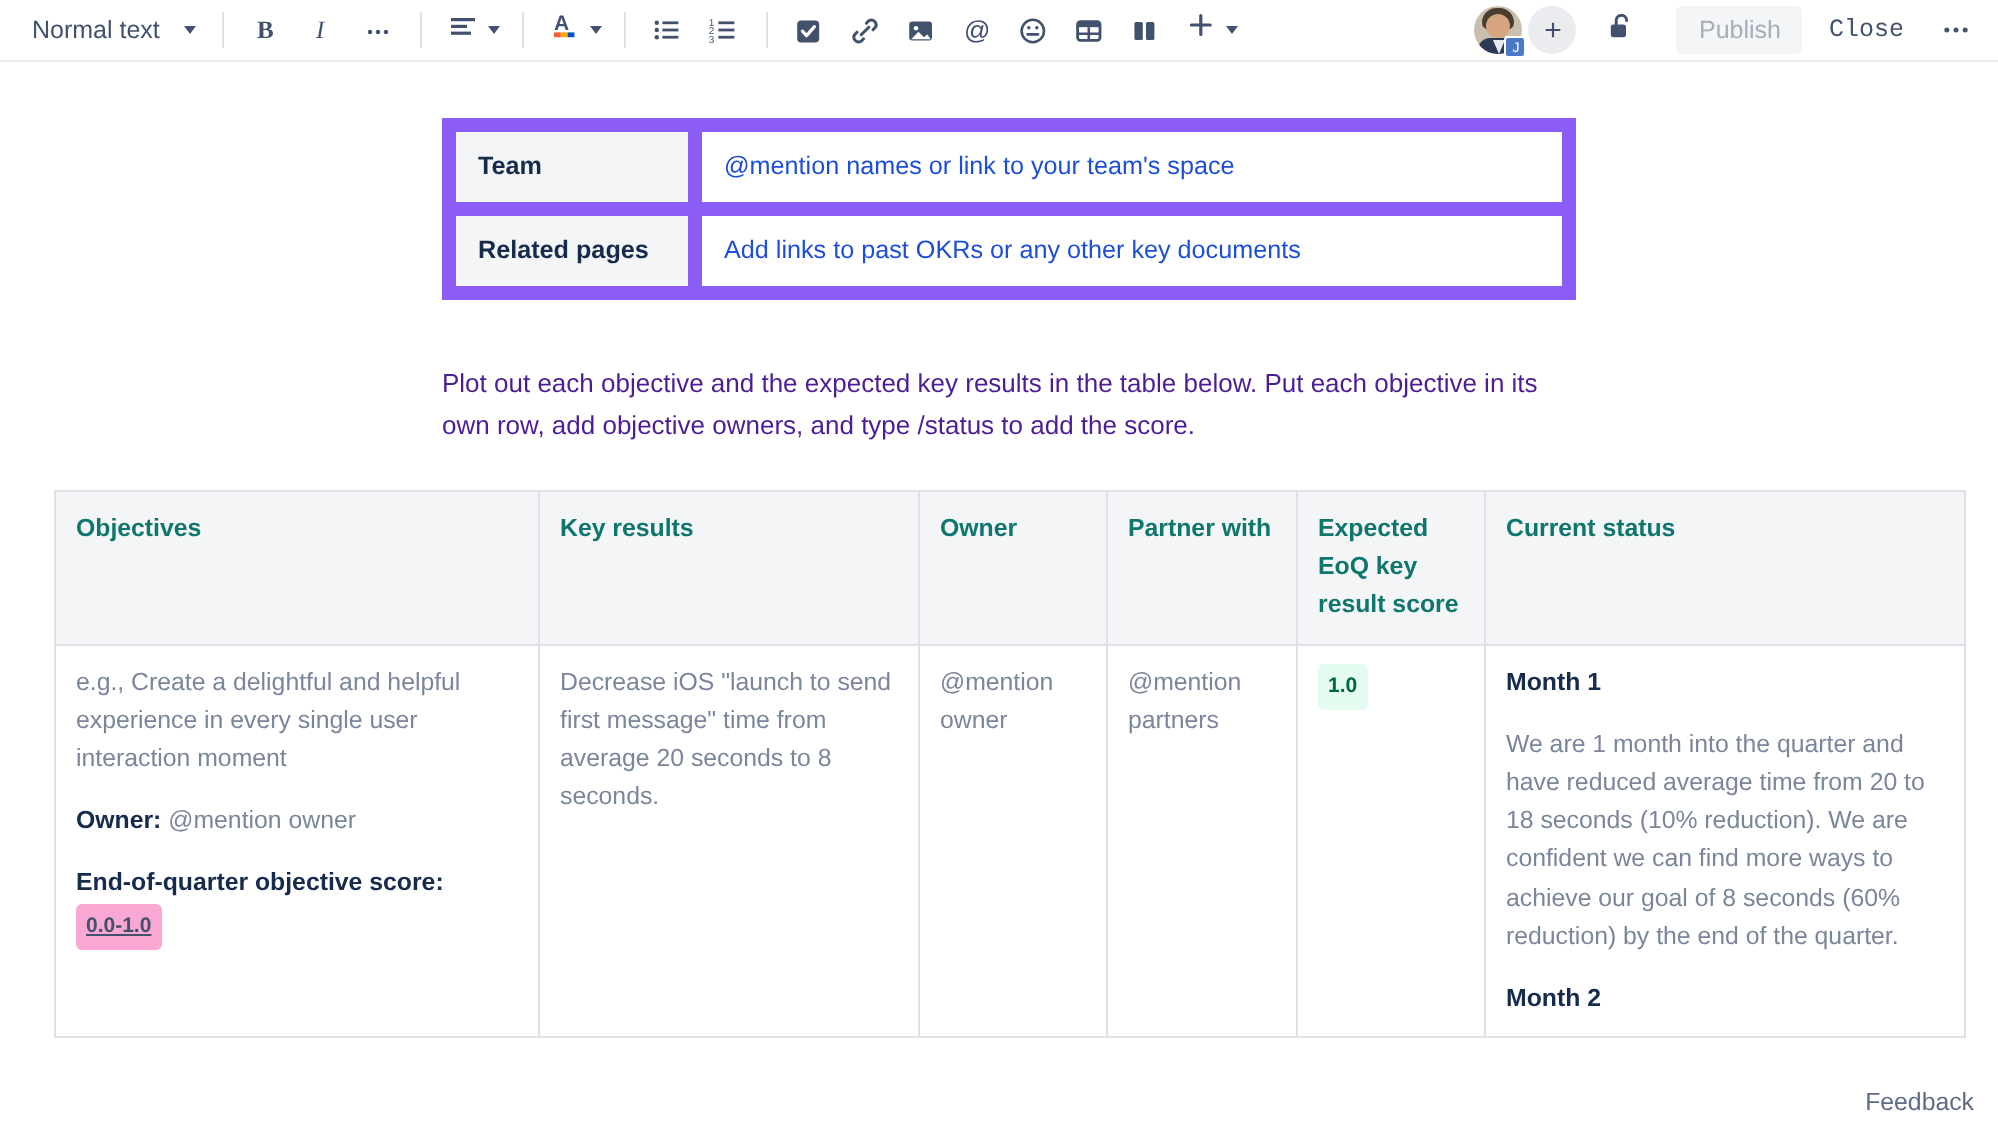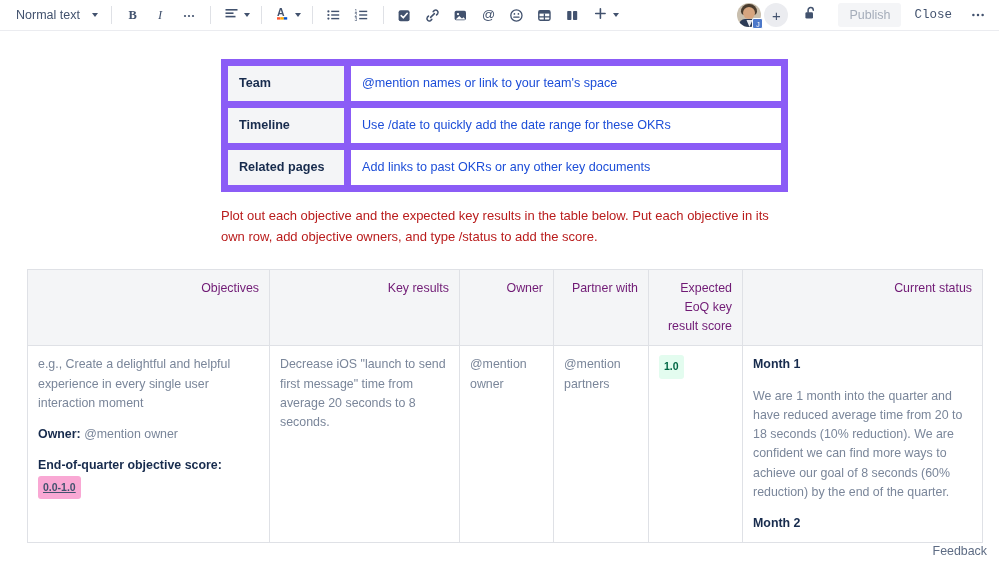--- a/index.html
+++ b/index.html
@@ -174,44 +174,43 @@
   .info-table td.lbl {
     width: 123px;
     background: #f4f5f7;
     font-weight: bold;
     color: #172b4d;
   }
   .info-table td.val { color: #1d4ed8; }
 
   .intro {
     padding-left: 221px;
-    margin-top: 13px;
+    margin-top: 31px;
     width: 790px;
     font-size: 13px;
     line-height: 1.62;
-    color: #b91c1c;
+    color: #4c1d95;
   }
 
   
   .okr-wrap { margin-top: 22px; padding: 0 17px 0 27px; }
   .okr-table { width: 955px; table-layout: fixed; }
   .okr-table th, .okr-table td {
     border: 1px solid #dfe1e6;
     vertical-align: top;
     padding: 9px 10px;
     font-size: 12.4px;
     line-height: 1.55;
     text-align: left;
   }
   .okr-table th {
     background: #f4f5f7;
-    color: #701a75;
-    font-weight: normal;
+    color: #0f766e;
+    font-weight: bold;
     height: 48px;
-    text-align: right;
   }
   .okr-table td { color: #7a869a; }
   .okr-table td p { margin: 0 0 12px 0; }
   .okr-table td p:last-child { margin-bottom: 0; }
   .strong-dark { color: #172b4d; font-weight: bold; }
   .chip {
     display: inline-block;
     border-radius: 3px;
     font-size: 10.5px;
     font-weight: bold;
@@ -411,24 +410,20 @@
 
 <div class="page">
 
 
   <div class="info-wrap">
     <table class="info-table">
       <tbody>
         <tr>
           <td class="lbl">Team</td>
           <td class="val">@mention names or link to your team's space</td>
-        </tr>
-        <tr>
-          <td class="lbl">Timeline</td>
-          <td class="val">Use /date to quickly add the date range for these OKRs</td>
         </tr>
         <tr>
           <td class="lbl">Related pages</td>
           <td class="val">Add links to past OKRs or any other key documents</td>
         </tr>
       </tbody>
     </table>
   </div>
 
   <div class="intro">Plot out each objective and the expected key results in the table below. Put each objective in its own row, add objective owners, and type /status to add the score.</div>

